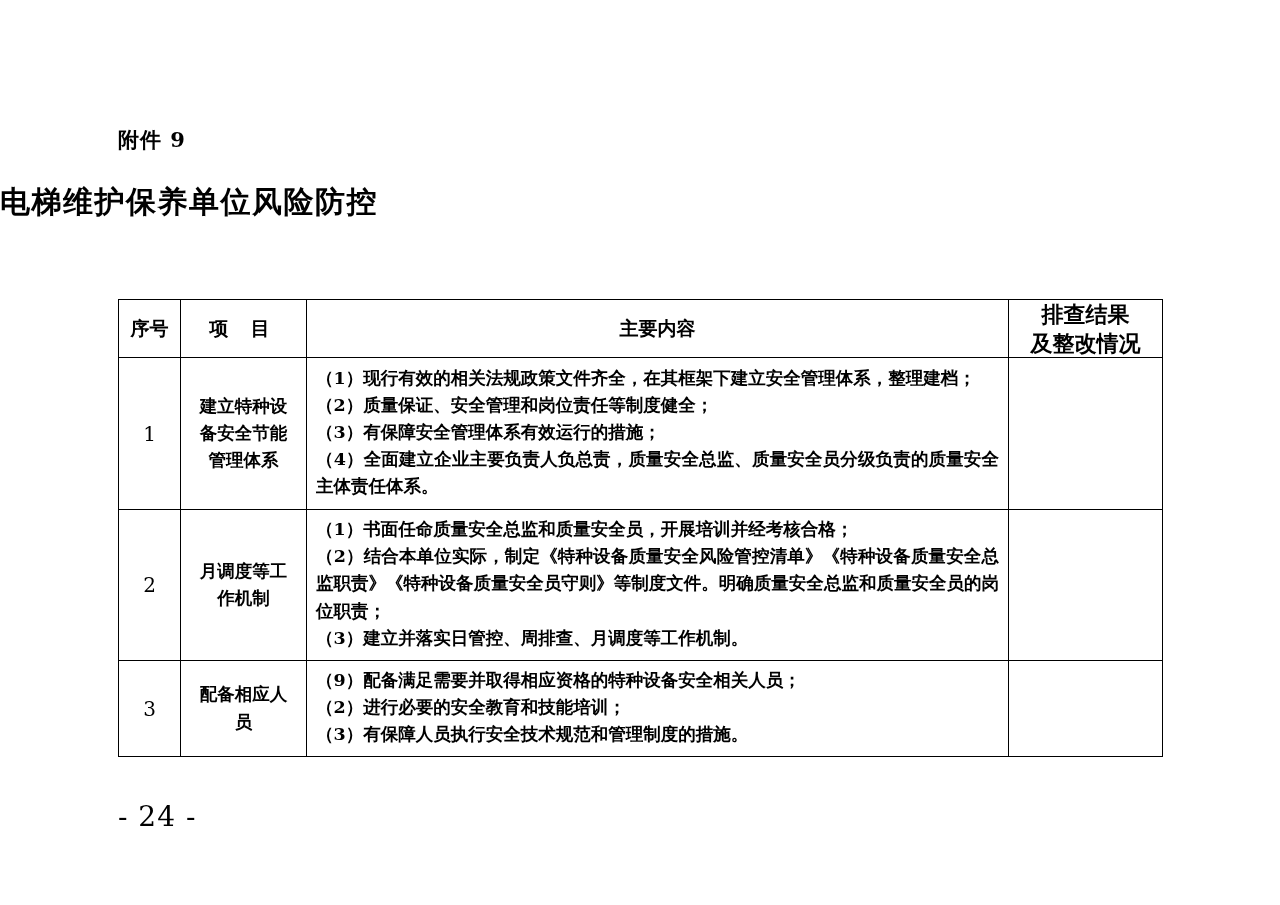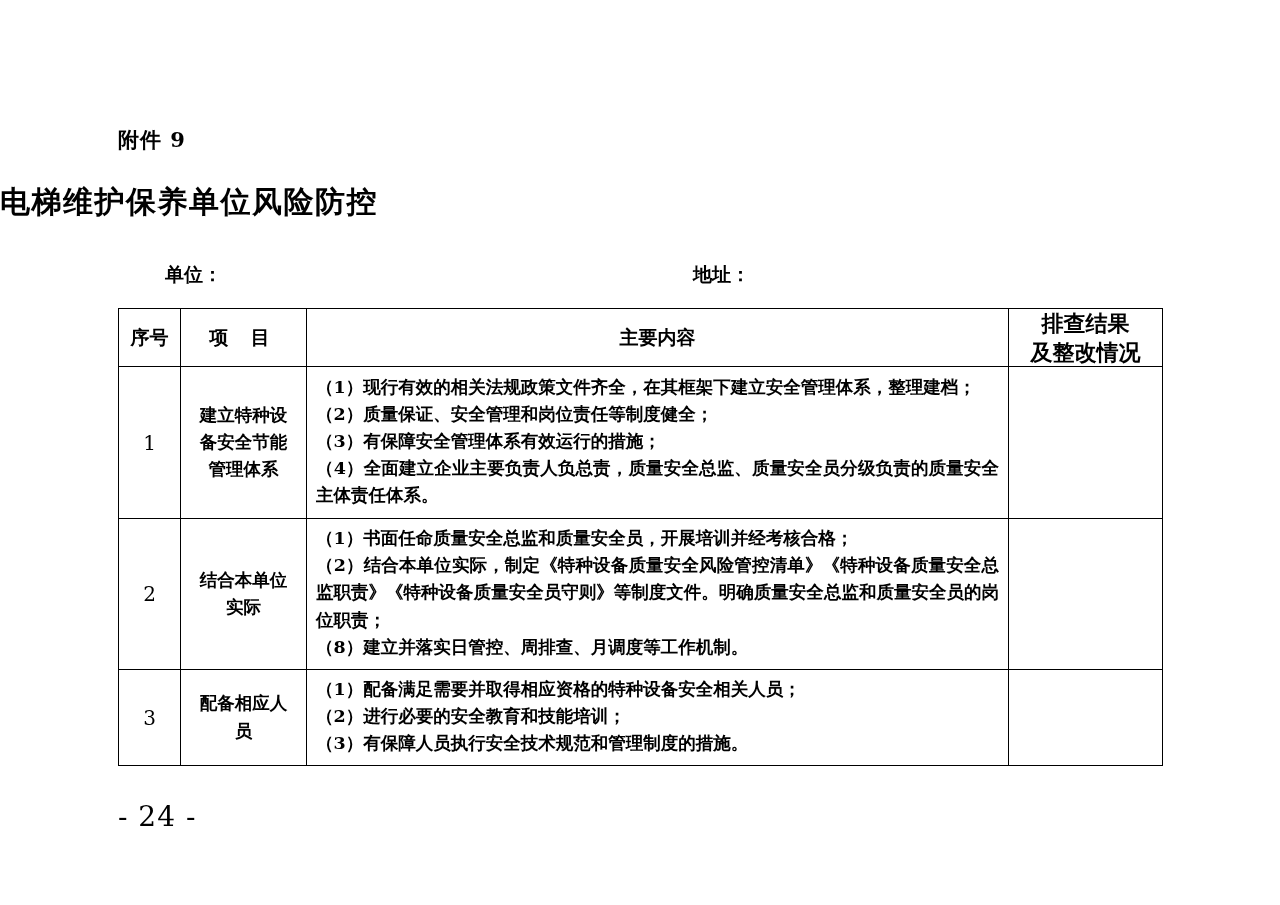--- a/index.html
+++ b/index.html
@@ -56,21 +56,21 @@
   }
   .meta-address {
     position: absolute;
     left: 575px;
     top: 0;
     font-weight: bold;
   }
   table.main-table {
     position: absolute;
     left: 118px;
-    top: 308px;
+    top: 299px;
     width: 1023px;
     border-collapse: collapse;
     table-layout: fixed;
   }
   table.main-table td, table.main-table th {
     border: 1px solid #000000;
     vertical-align: middle;
     padding: 0;
   }
   .col-no { width: 62px; }
@@ -126,24 +126,20 @@
 </style>
 </head>
 <body>
 
 <div class="page">
 
   <div class="attachment-label">附件 9</div>
 
   <div class="doc-title">电梯维护保养单位风险防控</div>
 
-  <div class="meta-row">
-    <span class="meta-unit">单位：</span>
-    <span class="meta-address">地址：</span>
-  </div>
 
   <table class="main-table">
     <colgroup>
       <col class="col-no">
       <col class="col-item">
       <col class="col-content">
       <col class="col-result">
     </colgroup>
     <thead>
       <tr>
@@ -163,33 +159,33 @@
         <td class="cell-content">
           <span class="content-line">（1）现行有效的相关法规政策文件齐全，在其框架下建立安全管理体系，整理建档；</span>
           <span class="content-line">（2）质量保证、安全管理和岗位责任等制度健全；</span>
           <span class="content-line">（3）有保障安全管理体系有效运行的措施；</span>
           <span class="content-line">（4）全面建立企业主要负责人负总责，质量安全总监、质量安全员分级负责的质量安全主体责任体系。</span>
         </td>
         <td class="cell-result"></td>
       </tr>
       <tr style="height:140px;">
         <td class="cell-no">2</td>
-        <td class="cell-item">结合本单位实际</td>
+        <td class="cell-item">月调度等工作机制</td>
         <td class="cell-content">
           <span class="content-line">（1）书面任命质量安全总监和质量安全员，开展培训并经考核合格；</span>
           <span class="content-line">（2）结合本单位实际，制定《特种设备质量安全风险管控清单》《特种设备质量安全总监职责》《特种设备质量安全员守则》等制度文件。明确质量安全总监和质量安全员的岗位职责；</span>
-          <span class="content-line">（8）建立并落实日管控、周排查、月调度等工作机制。</span>
+          <span class="content-line">（3）建立并落实日管控、周排查、月调度等工作机制。</span>
         </td>
         <td class="cell-result"></td>
       </tr>
       <tr style="height:90px;">
         <td class="cell-no">3</td>
         <td class="cell-item">配备相应人员</td>
         <td class="cell-content">
-          <span class="content-line">（1）配备满足需要并取得相应资格的特种设备安全相关人员；</span>
+          <span class="content-line">（9）配备满足需要并取得相应资格的特种设备安全相关人员；</span>
           <span class="content-line">（2）进行必要的安全教育和技能培训；</span>
           <span class="content-line">（3）有保障人员执行安全技术规范和管理制度的措施。</span>
         </td>
         <td class="cell-result"></td>
       </tr>
     </tbody>
   </table>
 
   <div class="page-number">- 24 -</div>
 

